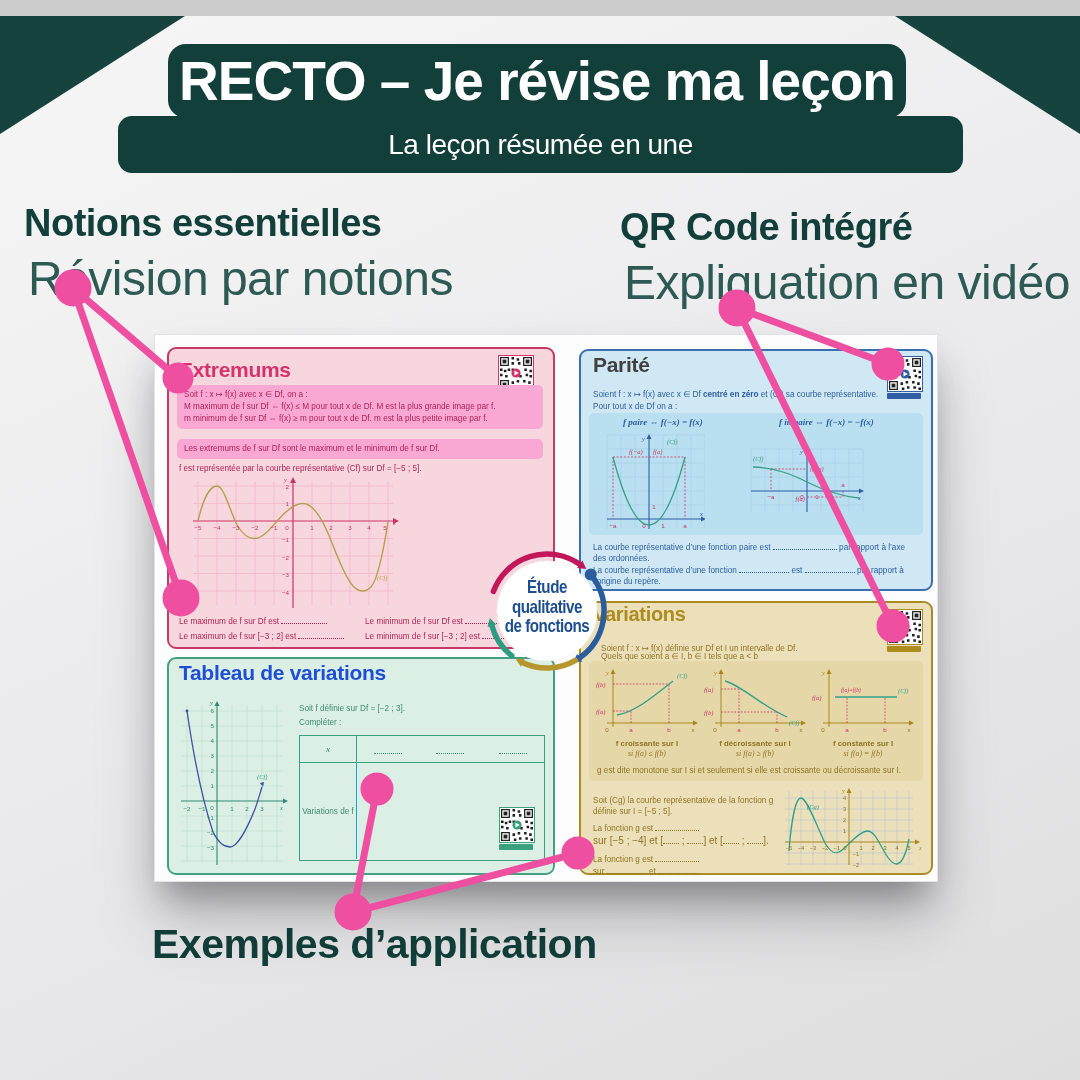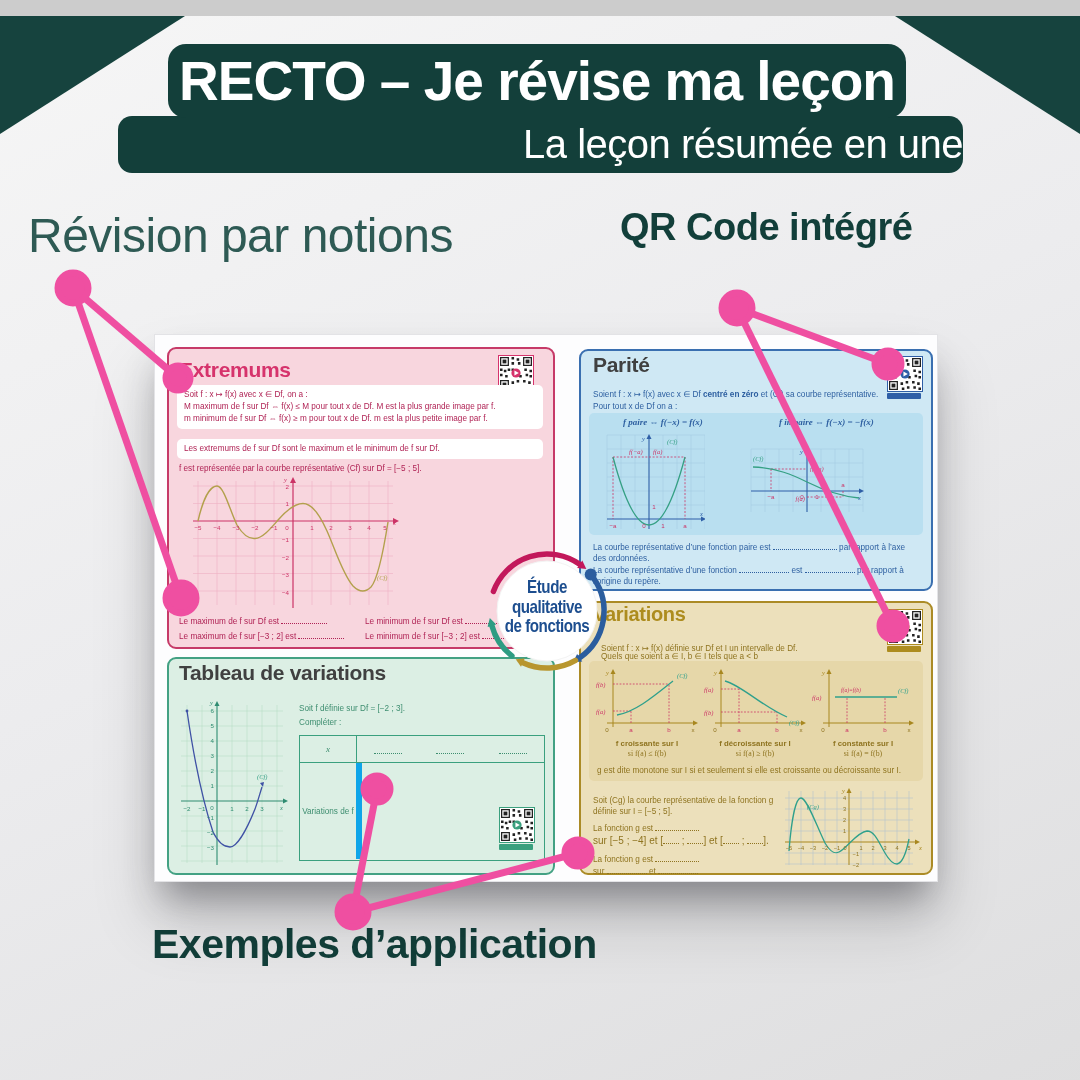--- a/index.html
+++ b/index.html
@@ -8,54 +8,54 @@
     font-family:"Liberation Sans",sans-serif}
   .abs{position:absolute}
   
   .tri{position:absolute;top:0;width:0;height:0}
   .tri.l{left:0;border-top:118px solid #16433e;border-right:185px solid transparent}
   .tri.r{right:0;border-top:118px solid #16433e;border-left:185px solid transparent}
   
   .banner1{position:absolute;left:168px;top:28px;width:738px;height:74px;background:#133f3a;border-radius:18px;
     display:flex;align-items:center;justify-content:center;color:#fff;font-size:55px;font-weight:700;letter-spacing:-1px;z-index:2}
   .banner2{position:absolute;left:118px;top:100px;width:845px;height:57px;background:#133f3a;border-radius:14px;
-    display:flex;align-items:center;justify-content:flex-end;color:#fff;font-size:40px;letter-spacing:-.5px;z-index:1}
+    display:flex;align-items:center;justify-content:center;color:#fff;font-size:28px;letter-spacing:-.5px;z-index:1}
   .banner2 b{margin-left:10px}
   
   .callout h2{margin:0;font-size:38px;font-weight:700;color:#123f3a;letter-spacing:-.5px}
   .callout p{margin:6px 0 0 4px;font-size:48px;font-weight:400;color:#2e5a54;letter-spacing:-.5px}
   .callout.big h2{font-size:41px}.callout.big p{font-size:40px}
   
   .poster{position:absolute;left:154px;top:318px;width:782px;height:546px;background:#fdfdfe;border:1px solid #e3e3e6;
     box-shadow:0 24px 34px -10px rgba(55,55,65,.45),0 40px 60px rgba(0,0,0,.16);z-index:1}
   .copyright{position:absolute;left:-56px;top:470px;width:200px;transform:rotate(-90deg);transform-origin:center;
     font-size:5.5px;color:#5d9d7e;text-align:center}
   .panel{position:absolute;border-radius:9px;border:2px solid}
   .panel .ptitle{position:absolute;font-weight:700;font-size:21px;letter-spacing:-.3px}
   .pnl-ex{left:12px;top:12px;width:384px;height:298px;background:#f8d6de;border-color:#c63a68;color:#b02355}
   .pnl-pa{left:424px;top:14px;width:350px;height:238px;background:#cfe8f4;border-color:#3a6fb0;color:#2d5fa0}
   .pnl-tb{left:12px;top:322px;width:384px;height:214px;background:#dcefe4;border-color:#43a183;color:#3e8e70}
   .pnl-va{left:424px;top:266px;width:350px;height:270px;background:#ece0bb;border-color:#ab8b26;color:#8f7420}
   .pnl-ex .ptitle{left:10px;top:9px;color:#d6336c}
   .pnl-pa .ptitle{left:12px;top:2px;color:#404040}
-  .pnl-tb .ptitle{left:10px;top:2px;color:#404040}
+  .pnl-tb .ptitle{left:10px;top:2px;color:#1d4ed8}
   .pnl-va .ptitle{left:12px;top:0;color:#ad8c1e;font-size:20px}
   .tline{position:absolute;font-size:8.2px;line-height:11px;white-space:nowrap}
   .box{position:absolute;border-radius:5px;padding:4px 7px;font-size:8.2px;line-height:12px}
-  .pnl-ex .box{background:#ffffff;color:#b02355}
+  .pnl-ex .box{background:#f9a8d4;color:#b02355}
   .pnl-pa .ibox{position:absolute;left:8px;top:62px;width:334px;height:122px;background:#b9dff0;border-radius:5px}
   .pnl-va .ibox{position:absolute;left:8px;top:58px;width:334px;height:120px;background:#e6d7a9;border-radius:5px}
   .bl{display:inline-block;border-bottom:1.2px dotted currentColor;height:8px;vertical-align:baseline}
   .qr{position:absolute;width:36px;color:#d6336c}
   .qr .qbox{width:32px;height:32px;background:#fff;border:1px solid currentColor;padding:1px}
   .qr .qbar{width:34px;height:6px;background:currentColor;margin-top:1px;border-radius:1px}
   .qr svg{display:block;width:100%;height:100%}
   .cap{position:absolute;width:104px;text-align:center;font-size:7.8px;line-height:10px}
   .cap .c1{font-weight:700}
-  .cap .c2{font-family:"Liberation Serif",serif;}
+  .cap .c2{font-family:"Liberation Serif",serif;font-style:italic}
   .formula{position:absolute;font-family:"Liberation Serif",serif;font-style:italic;font-size:9px;font-weight:700}
   
   .tk{font:6.2px "Liberation Sans",sans-serif}
   .it{font:italic 6.5px "Liberation Serif",serif}
   .badge-txt{position:absolute;left:342px;top:245px;width:100px;text-align:center;z-index:4;
     color:#1d4e8f;font-weight:700;font-size:16.5px;line-height:17.5px;letter-spacing:-.5px;transform:scale(.92,1.12)}
   .connector{position:absolute;left:0;top:0;z-index:10;pointer-events:none}
   .badge-svg{position:absolute;left:326px;top:204px;z-index:3}
 </style>
 </head>
@@ -83,24 +83,26 @@
   <div class="tri r"></div>
 
   <div class="banner1">
     <span>RECTO – Je révise ma leçon</span>
   </div>
   <div class="banner2">
     <span>La leçon résumée en une</span>
   </div>
 
   <div class="callout abs" style="left:24px;top:186px">
+    <h2>Notions essentielles</h2>
     <p>Révision par notions</p>
   </div>
   <div class="callout abs" style="left:620px;top:190px">
     <h2>QR Code intégré</h2>
+    <p>Expliquation en vidéo</p>
   </div>
   <div class="callout big abs" style="left:152px;top:905px">
     <h2>Exemples d’application</h2>
   </div>
 
   <div class="poster">
     <div class="copyright">© Cdamuk 2023 - Photocopie non autorisée</div>
 
     <div class="panel pnl-ex">
       <div class="ptitle">Extremums</div>
@@ -307,21 +309,21 @@
       <div class="tline" style="left:130px;top:44px">Soit f définie sur Df = [−2 ; 3].</div>
       <div class="tline" style="left:130px;top:58px">Compléter :</div>
 
       <div class="abs" style="left:130px;top:76px;width:244px;height:124px;border:1px solid #3aa07e">
         <div class="abs" style="left:0;top:0;width:56px;height:26px;border-right:1px solid #3aa07e;border-bottom:1px solid #3aa07e;display:flex;align-items:center;justify-content:center;font-family:'Liberation Serif',serif;font-style:italic;font-size:9px">x</div>
         <div class="abs" style="left:57px;top:0;width:187px;height:26px;border-bottom:1px solid #3aa07e;display:flex;align-items:center;justify-content:space-around">
           <span class="bl" style="width:28px"></span>
           <span class="bl" style="width:28px"></span>
           <span class="bl" style="width:28px"></span>
         </div>
-        <div class="abs" style="left:0;top:27px;width:56px;height:96px;border-right:6px solid #0ea5e9;display:flex;align-items:center;justify-content:center;text-align:center;font-size:8.2px;line-height:11px">Variations de f</div>
+        <div class="abs" style="left:0;top:27px;width:56px;height:96px;border-right:1px solid #0ea5e9;display:flex;align-items:center;justify-content:center;text-align:center;font-size:8.2px;line-height:11px">Variations de f</div>
       </div>
 
       <div class="qr" style="left:330px;top:148px;color:#3aa07e">
         <div class="qbox">
             <svg viewBox="0 0 25 25">
               <use href="#qrsym"></use>
             </svg>
           </div>
         <div class="qbar"></div>
       </div>

